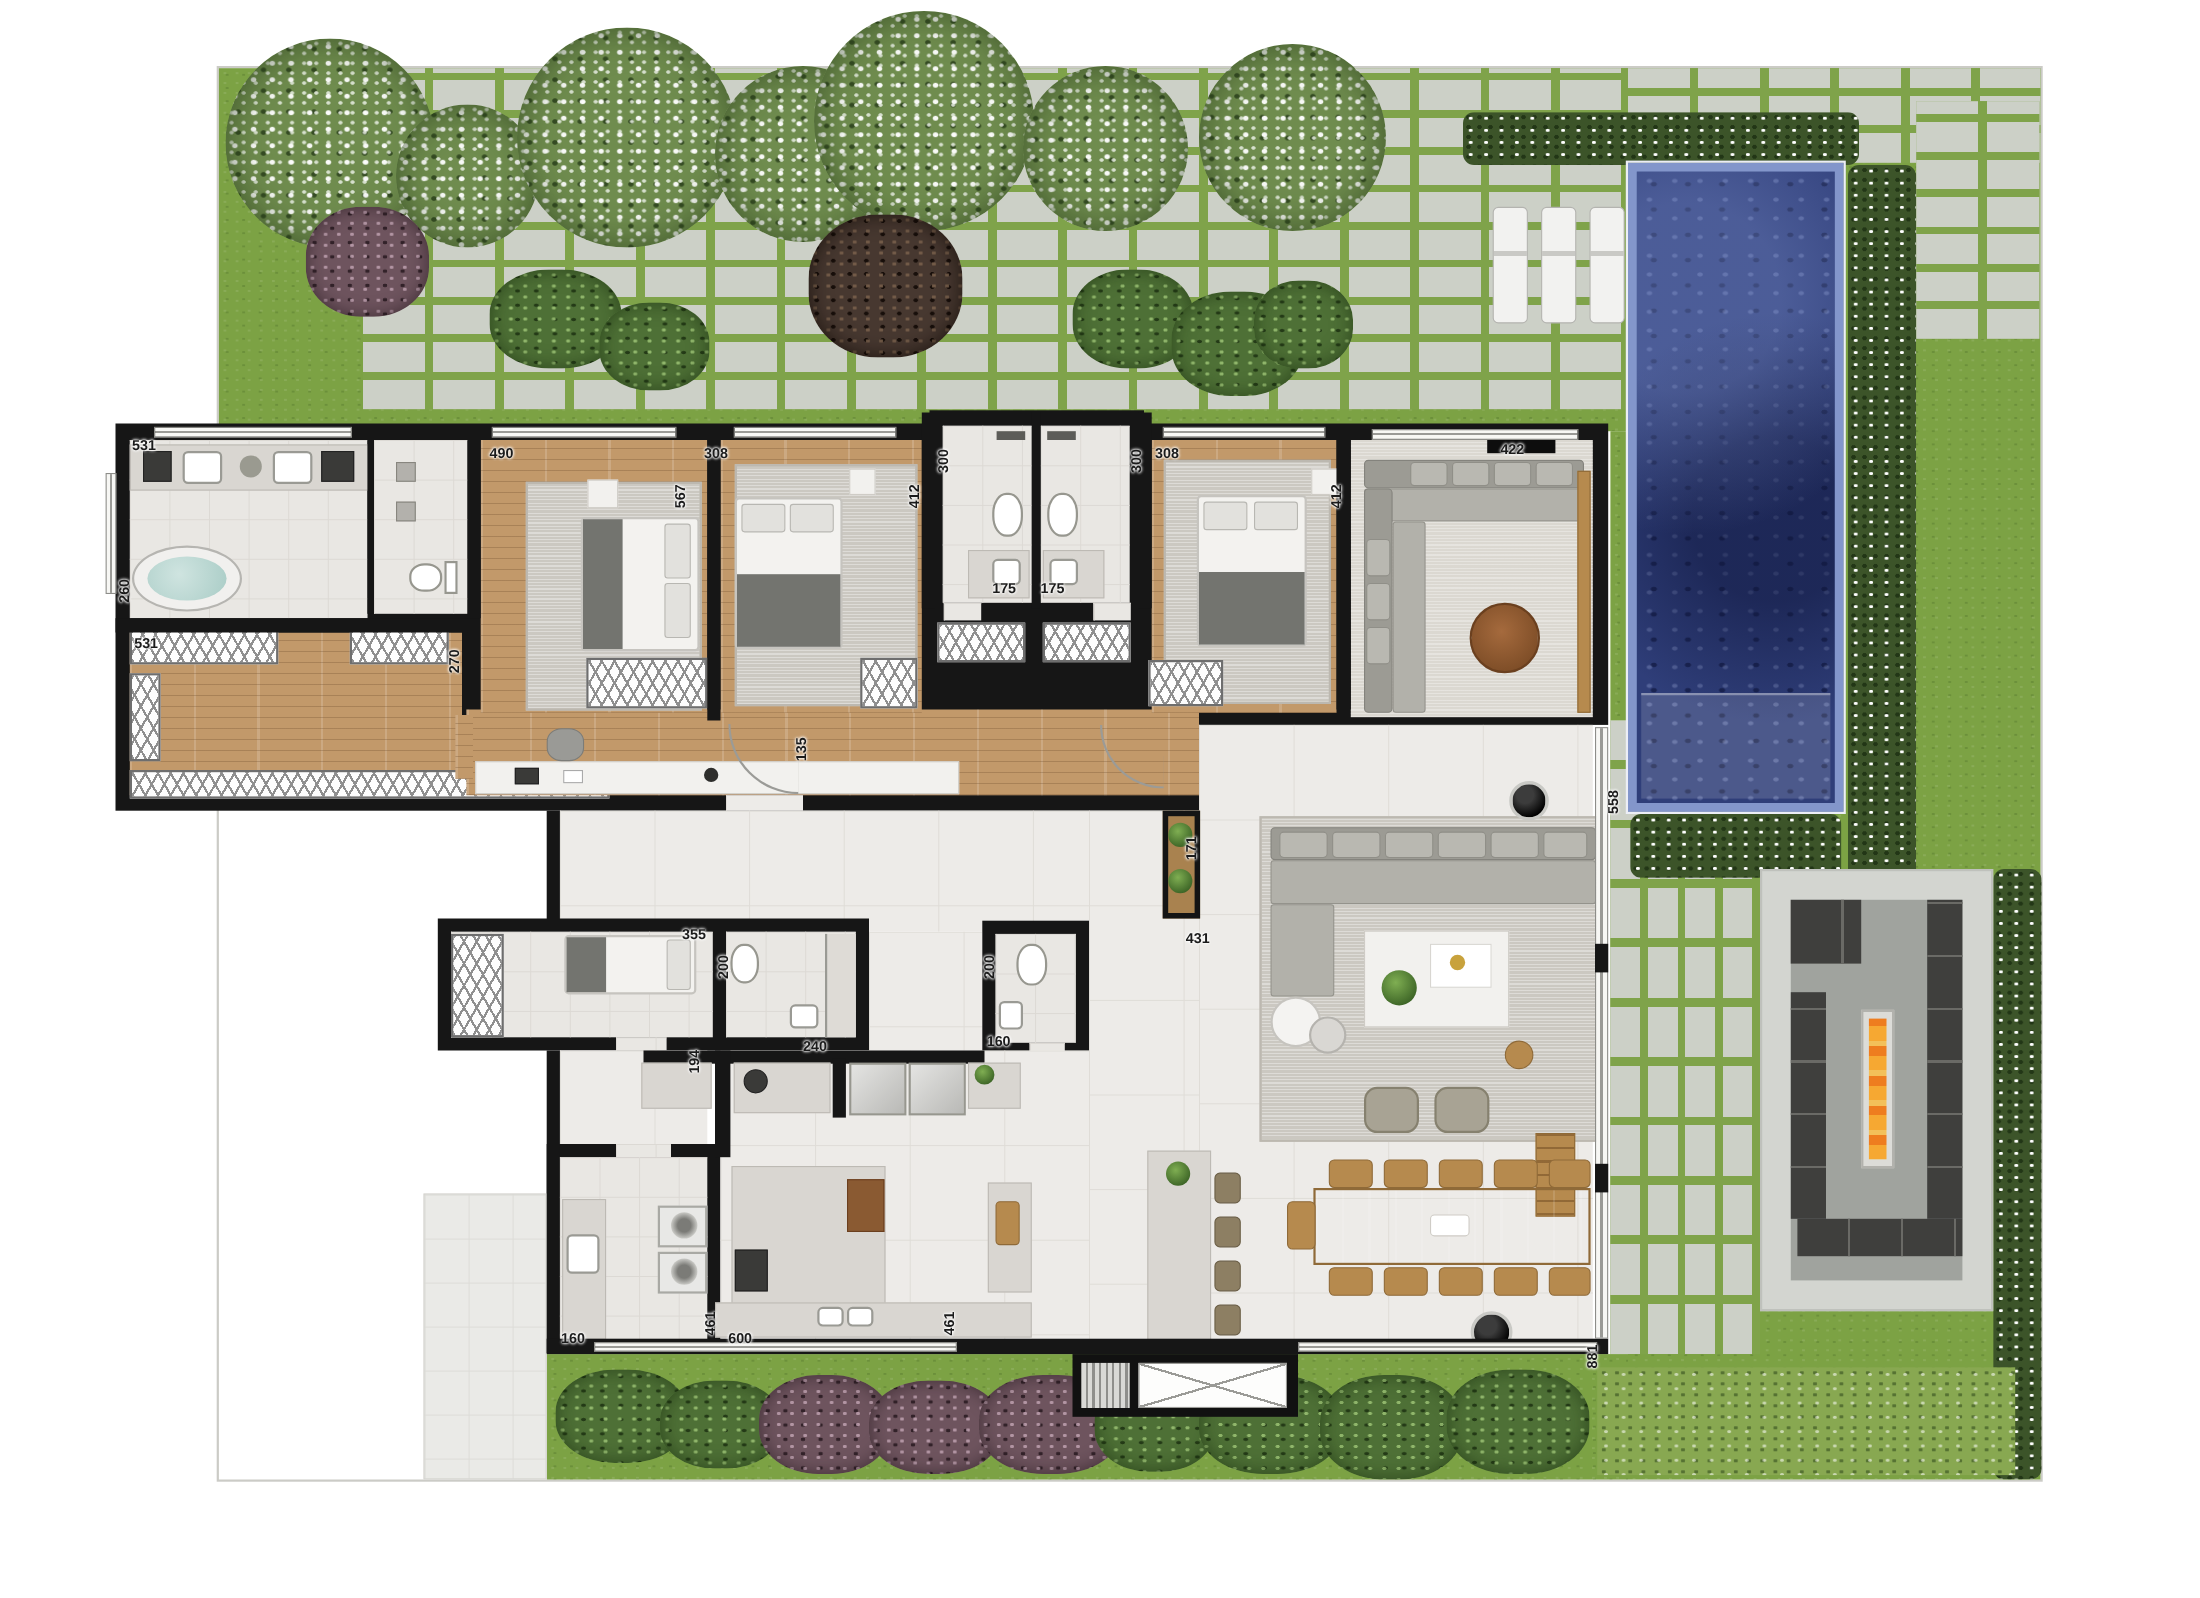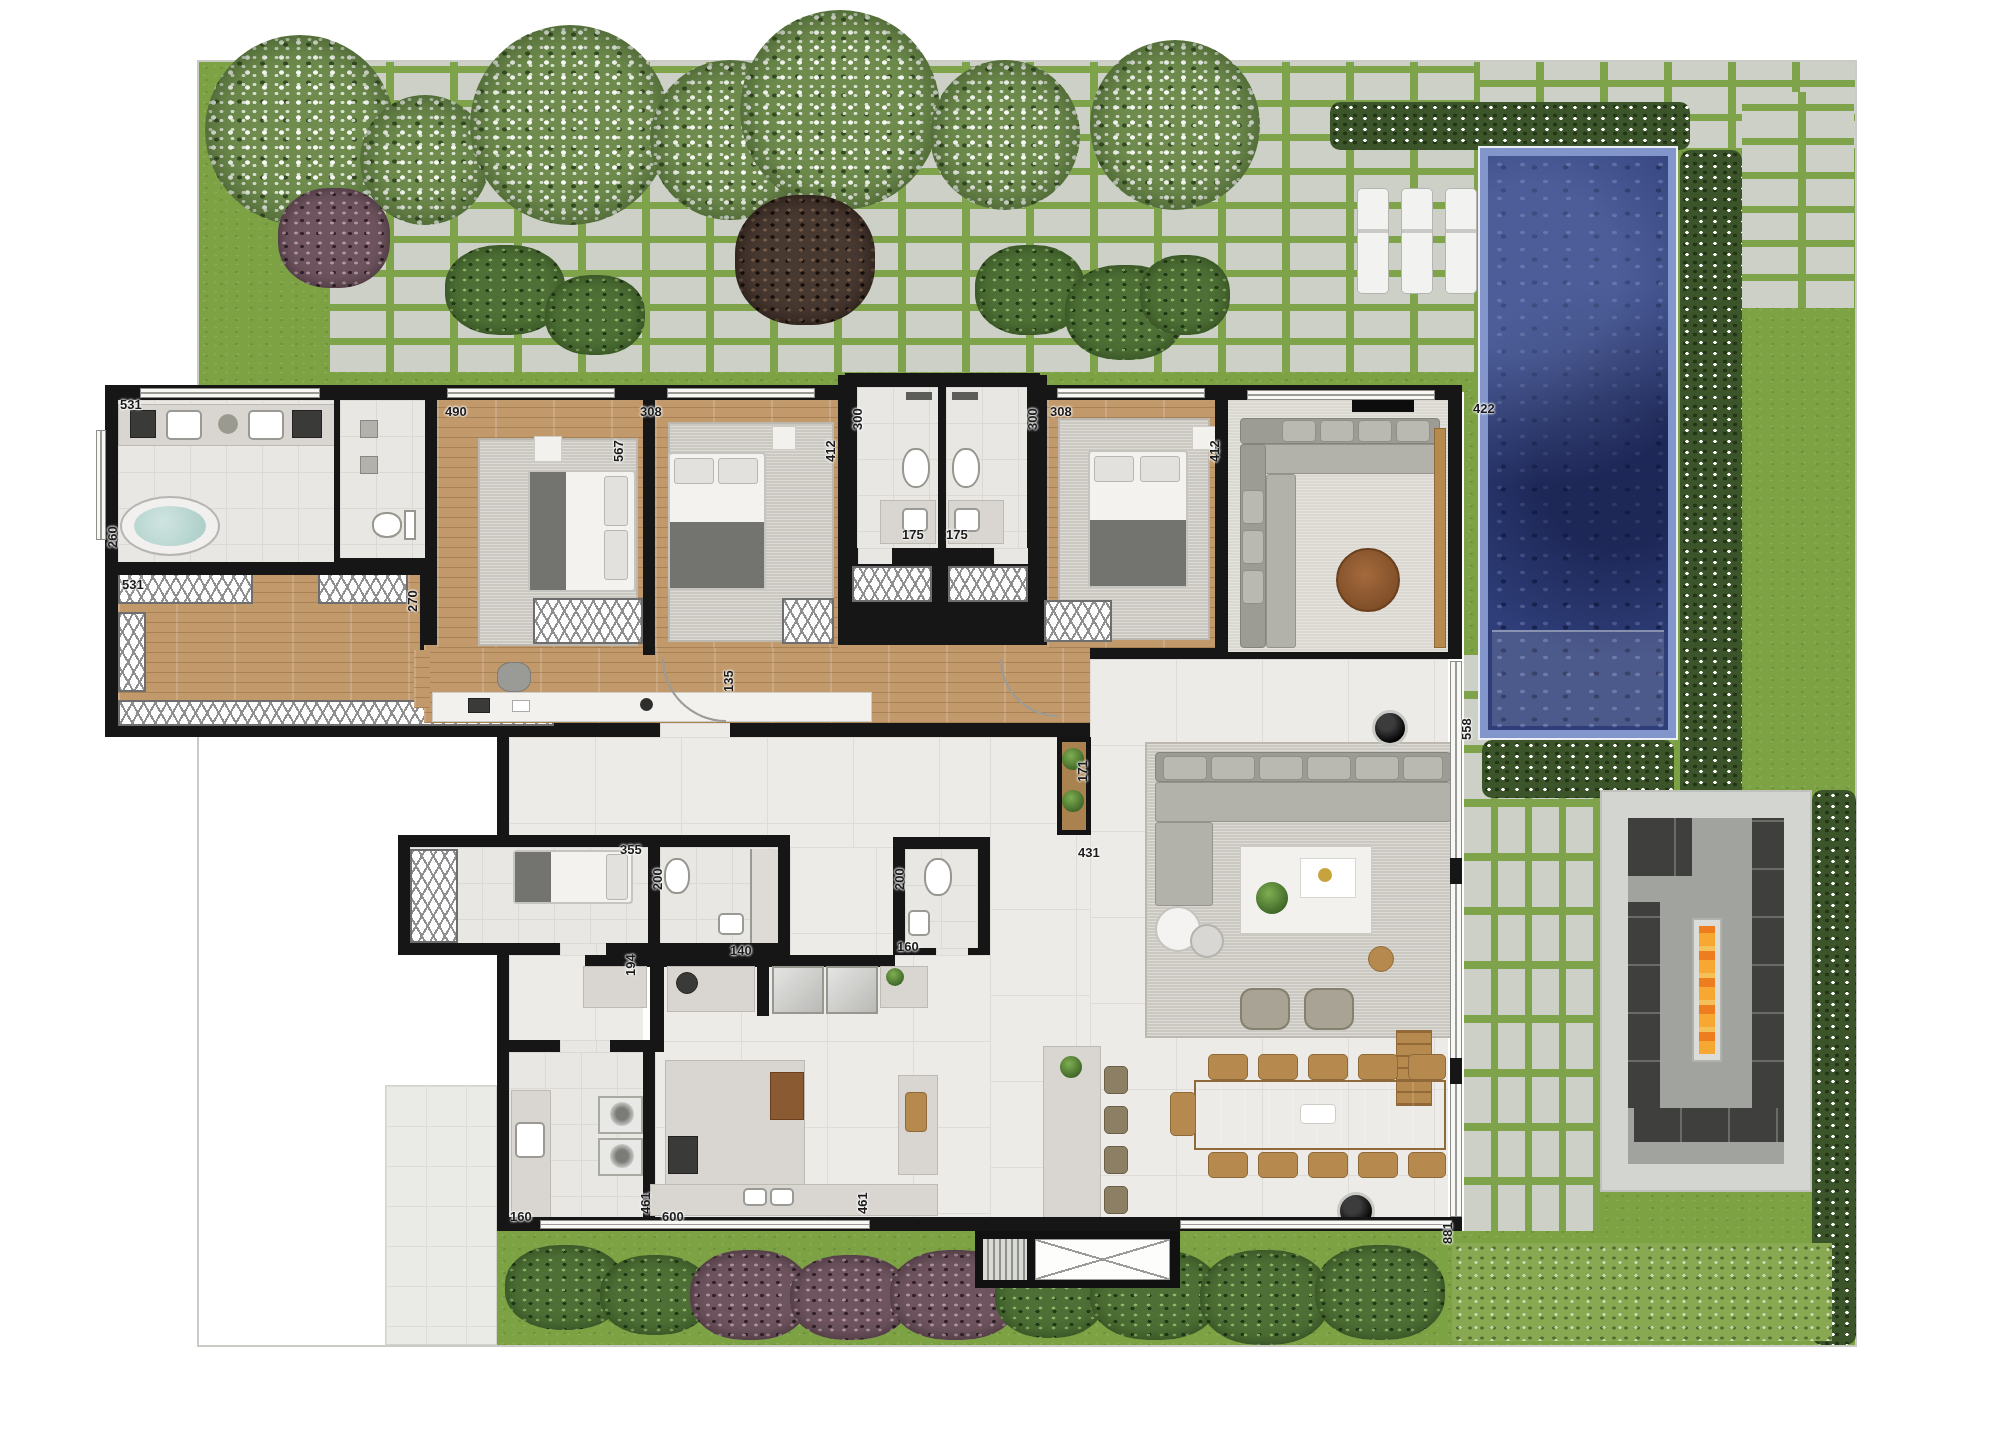--- a/index.html
+++ b/index.html
@@ -397,29 +397,29 @@
       <div class="dim" style="left: 445px; top: 405px;">490</div>
       <div class="dim v" style="left: 612px; top: 462px; transform: rotate(-90deg);">567</div>
       <div class="dim" style="left: 640px; top: 405px;">308</div>
       <div class="dim v" style="left: 824px; top: 462px; transform: rotate(-90deg);">412</div>
       <div class="dim v" style="left: 851px; top: 430px; transform: rotate(-90deg);">300</div>
       <div class="dim v" style="left: 1026px; top: 430px; transform: rotate(-90deg);">300</div>
       <div class="dim" style="left: 902px; top: 528px;">175</div>
       <div class="dim" style="left: 946px; top: 528px;">175</div>
       <div class="dim" style="left: 1050px; top: 405px;">308</div>
       <div class="dim v" style="left: 1208px; top: 462px; transform: rotate(-90deg);">412</div>
-      <div class="dim" style="left: 1473px; top: 402px;">422</div>
+      <div class="dim" style="left: 1364px; top: 402px;">422</div>
       <div class="dim v" style="left: 722px; top: 692px; transform: rotate(-90deg);">135</div>
       <div class="dim v" style="left: 1076px; top: 782px; transform: rotate(-90deg);">171</div>
       <div class="dim" style="left: 1078px; top: 846px;">431</div>
       <div class="dim v" style="left: 1460px; top: 740px; transform: rotate(-90deg);">558</div>
       <div class="dim" style="left: 620px; top: 843px;">355</div>
       <div class="dim v" style="left: 651px; top: 890px; transform: rotate(-90deg);">200</div>
       <div class="dim v" style="left: 624px; top: 976px; transform: rotate(-90deg);">194</div>
-      <div class="dim" style="left: 730px; top: 944px;">140</div>
+      <div class="dim" style="left: 730px; top: 944px;">240</div>
       <div class="dim v" style="left: 893px; top: 890px; transform: rotate(-90deg);">200</div>
       <div class="dim" style="left: 897px; top: 940px;">160</div>
       <div class="dim" style="left: 510px; top: 1210px;">160</div>
       <div class="dim v" style="left: 639px; top: 1214px; transform: rotate(-90deg);">461</div>
       <div class="dim" style="left: 662px; top: 1210px;">600</div>
       <div class="dim v" style="left: 856px; top: 1214px; transform: rotate(-90deg);">461</div>
       <div class="dim v" style="left: 1441px; top: 1244px; transform: rotate(-90deg);">881</div>
     </div>
 </div>
 

